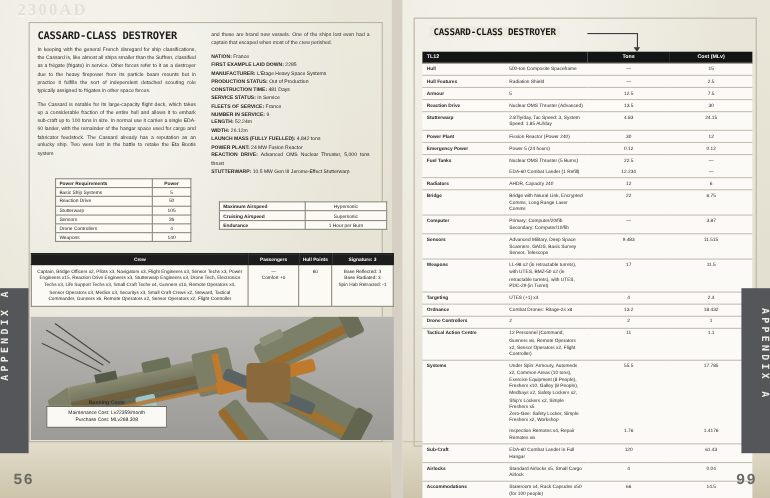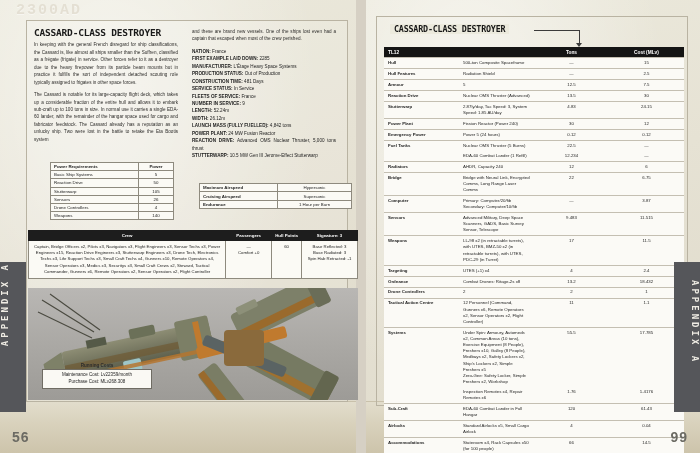--- a/index.html
+++ b/index.html
@@ -26,21 +26,21 @@
   .paper-bottom {
     position:absolute; left:0; right:0; bottom:0; height:52px;
     background:linear-gradient(180deg,#e2ddcc 0%, #d9d2bd 40%, #cdc4ab 100%);
   }
   .page.left .paper-bottom { border-top:1px solid #c9c1ab; }
   .page.right .paper-bottom { border-top:1px solid #c9c1ab; }
 
   
   .logo {
     position:absolute; left:16px; top:2px;
-    font-family:Liberation Mono, monospace;
+    font-family:Liberation Serif, serif;
     font-size:15px; letter-spacing:2px; font-weight:bold;
     color:#e2ddd0; text-shadow:0 1px 0 rgba(255,255,255,.5);
     opacity:.85;
   }
 
   
   .tab {
     position:absolute; top:262px; width:26px; height:150px;
     background:#55565a;
   }
@@ -51,21 +51,21 @@
     writing-mode:vertical-rl;
     font-family:"DejaVu Sans Mono", monospace;
     font-size:9px; font-weight:bold; letter-spacing:3px;
     color:#efece4; text-align:center;
     width:26px; padding-top:18px;
   }
   .tab.l span { transform:rotate(180deg); }
 
   .folio {
     position:absolute; bottom:8px;
-    font-family:Liberation Sans, sans-serif;
+    font-family:Liberation Mono, monospace;
     font-size:14px; font-weight:bold; color:#6b6a63; letter-spacing:1px;
   }
   .folio.l { left:12px; }
   .folio.r { right:12px; }
 
   
   .lp-frame {
     position:absolute; left:26px; top:20px; width:322px; height:382px;
     border:1px solid #b9b3a2;
     background:rgba(255,255,255,.12);

